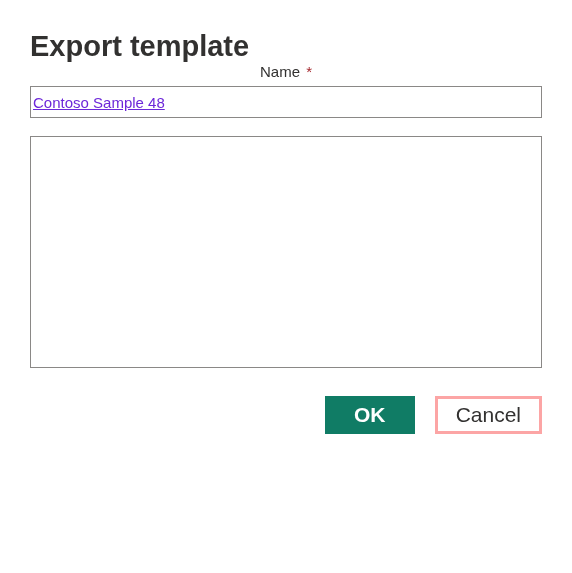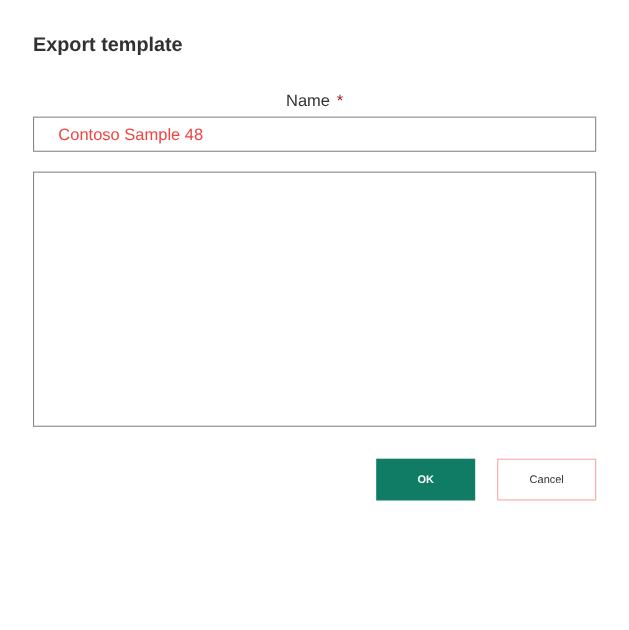--- a/index.html
+++ b/index.html
@@ -8,48 +8,48 @@
       padding: 0;
     }
     body {
       font-family: "Segoe UI", -apple-system, BlinkMacSystemFont, sans-serif;
       padding: 30px;
       width: 572px;
       color: #323130;
       background: #fff;
     }
     .dialog-title {
-      font-size: 18px;
+      font-size: 29px;
       font-weight: 600;
       color: #323130;
-      margin-bottom: 32px;
     }
     .field-group {
       margin-bottom: 18px;
     }
     .field-label {
       font-size: 15px;
       color: #323130;
       display: block;
       margin-bottom: 6px;
       text-align: center;
     }
     .required-mark {
       color: #A4262C;
       margin-left: 2px;
     }
     .text-input {
       width: 100%;
-      padding: 6px 22px;
+      padding: 6px 2px;
       font-size: 15px;
       font-family: inherit;
       border: 1px solid #8A8886;
       background: #fff;
-      color: #ef4444;
+      color: #6d28d9;
       height: 32px;
+      text-decoration: underline;
     }
     .textarea-input {
       width: 100%;
       padding: 6px 10px;
       font-size: 15px;
       font-family: inherit;
       border: 1px solid #8A8886;
       background: #fff;
       color: #323130;
       height: 232px;
@@ -58,34 +58,34 @@
     .button-row {
       display: flex;
       justify-content: flex-end;
       gap: 20px;
       margin-top: 24px;
     }
     .btn {
       min-width: 90px;
       height: 38px;
       padding: 0 18px;
-      font-size: 10px;
+      font-size: 21px;
       font-family: inherit;
       font-weight: 600;
       cursor: pointer;
       border: none;
     }
     .btn-primary {
       background: #107C65;
       color: #fff;
     }
     .btn-secondary {
       background: #fff;
       color: #323130;
-      border: 1px solid #fca5a5;
+      border: 3px solid #fca5a5;
       font-weight: 400;
     }
   </style>
 </head>
 <body>
 
 <h1 class="dialog-title">Export template</h1>
 
 <div class="field-group">
   <label class="field-label">

